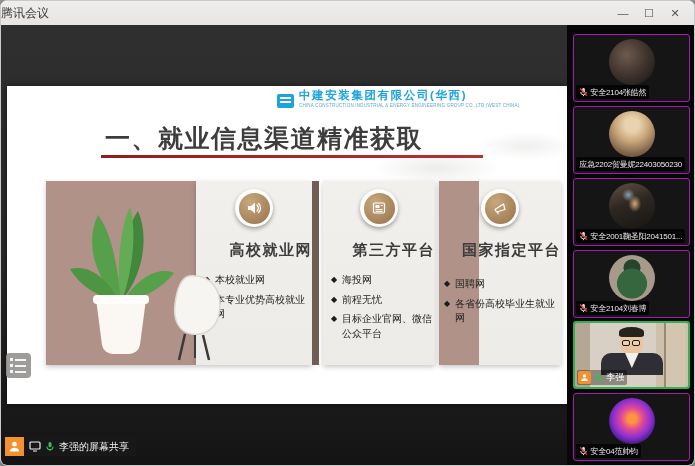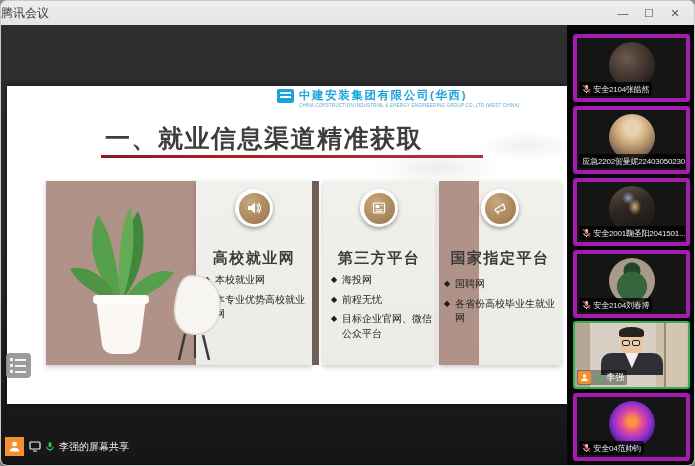--- a/index.html
+++ b/index.html
@@ -26,21 +26,21 @@
   
   .slide {
     position:absolute; left:6px; top:61px; width:560px; height:318px;
     background-color:#ffffff;
     background-image:
       radial-gradient(90px 26px at 430px 82px, #ededec, rgba(255,255,255,0) 70%),
       radial-gradient(70px 20px at 520px 60px, #f0efee, rgba(255,255,255,0) 70%),
       radial-gradient(60px 18px at 140px 176px, #f2f1f0, rgba(255,255,255,0) 70%);
     box-shadow:0 0 6px rgba(0,0,0,.5);
   }
-  .logo-row { position:absolute; left:270px; top:3px; display:flex; gap:5px; align-items:flex-start; }
+  .logo-row { position:absolute; left:270px; top:3px; display:flex; gap:5px; align-items:flex-end; }
   .logo-mark { width:17px; height:14px; background:#1aa3dc; border-radius:2px; position:relative; }
   .logo-mark::before { content:""; position:absolute; left:3px; right:3px; top:3px; height:2px; background:#fff; box-shadow:0 4px 0 #fff; }
   .logo-cn { font-size:11.5px; font-weight:bold; color:#1aa3dc; letter-spacing:1.6px; line-height:13px; }
   .logo-en { font-size:4.5px; color:#5fa9cb; letter-spacing:.2px; margin-top:1px; }
   .slide-title { position:absolute; left:98px; top:36px; font-size:25px; font-weight:bold;
                  color:#3d3d3d; letter-spacing:1.5px; }
   .red-line { position:absolute; left:94px; top:69px; width:382px; height:2.5px;
               background:linear-gradient(90deg,#8e1b1e,#a82022 30%,#b03336); }
   
   .panel { position:absolute; top:95px; height:184px; box-shadow:0 2px 5px rgba(0,0,0,.22); }
@@ -50,22 +50,22 @@
   .divider1 { left:305px; width:7px; background:#6f5e55; box-shadow:none; }
   .card2 { left:316px; width:112px; }
   .card3 { left:432px; width:122px; }
   .card3 .strip { position:absolute; left:0; top:0; bottom:0; width:40px; background:#b09288; }
   .icon-badge { position:absolute; top:8px; left:50%; transform:translateX(-50%);
     width:38px; height:38px; border-radius:50%;
     background:#fdfdfc; box-shadow:0 2px 4px rgba(0,0,0,.35); display:flex; align-items:center; justify-content:center; }
   .icon-badge .inner { width:31px; height:31px; border-radius:50%;
     background:radial-gradient(circle at 35% 30%, #c9a87d, #a5825a 70%, #8d6c47);
     display:flex; align-items:center; justify-content:center; }
-  .card-heading { position:absolute; top:60px; left:0; right:0; text-align:center;
-    font-size:15px; font-weight:bold; color:#3c3c3c; letter-spacing:1.5px; z-index:2;margin-top:8px; }
+  .card-heading { position:absolute; top:60px; left:0; right:0; text-align:right;
+    font-size:15px; font-weight:bold; color:#3c3c3c; letter-spacing:1.5px; z-index:2; }
   .bullets { position:absolute; top:92px; left:8px; right:3px; z-index:2; }
   .card3 .bullets { left:5px; top:96px; }
   .bullet { display:flex; margin-bottom:5px; }
   .bmark { font-size:8px; color:#1d1d1d; width:11px; flex:none; padding-top:2px; }
   .btext { font-size:10px; color:#1f1f1f; line-height:1.45; letter-spacing:0; }
   .chair { position:absolute; left:162px; top:188px; width:56px; height:88px; z-index:3; }
   
   .float-btn { position:absolute; left:5px; top:328px; width:25px; height:25px;
     background:rgba(150,148,146,.92); border-radius:4px; display:flex; flex-direction:column;
     justify-content:center; gap:3px; padding-left:4px; }
@@ -73,21 +73,21 @@
   .fdot { width:3px; height:3px; background:#f4f4f4; }
   .fbar { width:11px; height:2px; background:#f4f4f4; }
   
   .share-bar { position:absolute; left:4px; top:412px; height:19px; display:flex; align-items:stretch;justify-content:space-between; }
   .host-badge { width:19px; height:19px; background:#f2912e; display:flex; align-items:center; justify-content:center; flex:none; }
   .share-chip { background:rgba(25,25,25,.88); display:flex; align-items:center; gap:4px; padding:0 7px 0 5px; }
   .share-label { font-size:10px; color:#f0f0f0; white-space:nowrap; }
   
   .sidebar { position:relative; width:127px; height:100%; background:#070707; }
   .tile { position:absolute; left:6px; width:117px; height:68px; background:#151515;
-          border:4px solid #a21caf; border-radius:3px; overflow:hidden; }
+          border:1px solid #a21caf; border-radius:3px; overflow:hidden; }
   .avatar { position:absolute; top:4px; left:50%; transform:translateX(-50%);
             width:46px; height:46px; border-radius:50%; }
   .av1 { background:radial-gradient(circle at 38% 35%, #6e5a4e, #433730 45%, #241f1b 80%); }
   .av2 { background:radial-gradient(circle at 50% 30%, #e8d3ae 0 18%, #caa77b 42%, #7b614a 75%, #4a3a2c 100%); }
   .av3 { background:
       radial-gradient(10px 13px at 56% 45%, #d6a877, rgba(0,0,0,0) 65%),
       radial-gradient(9px 9px at 42% 26%, #8aa0b5, rgba(0,0,0,0) 70%),
       linear-gradient(160deg,#57483a 10%,#2c2722 45%,#1b1814 90%); }
   .av4 { background:
       radial-gradient(circle at 50% 62%, #35663d 0 40%, rgba(0,0,0,0) 42%),

